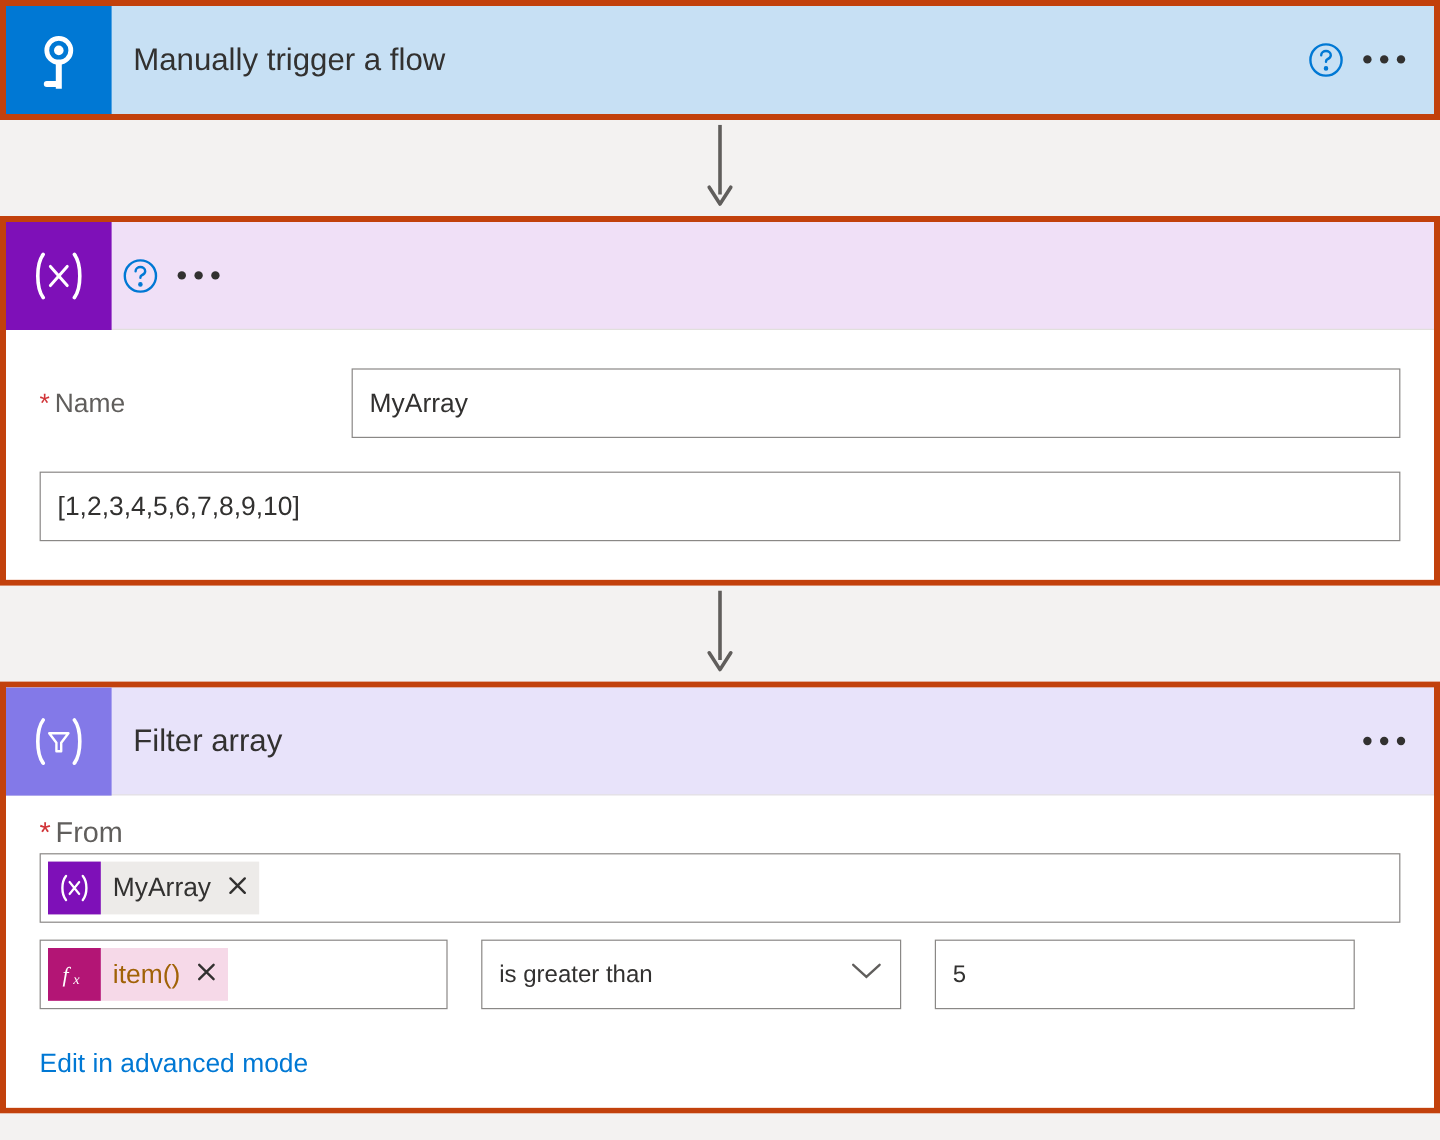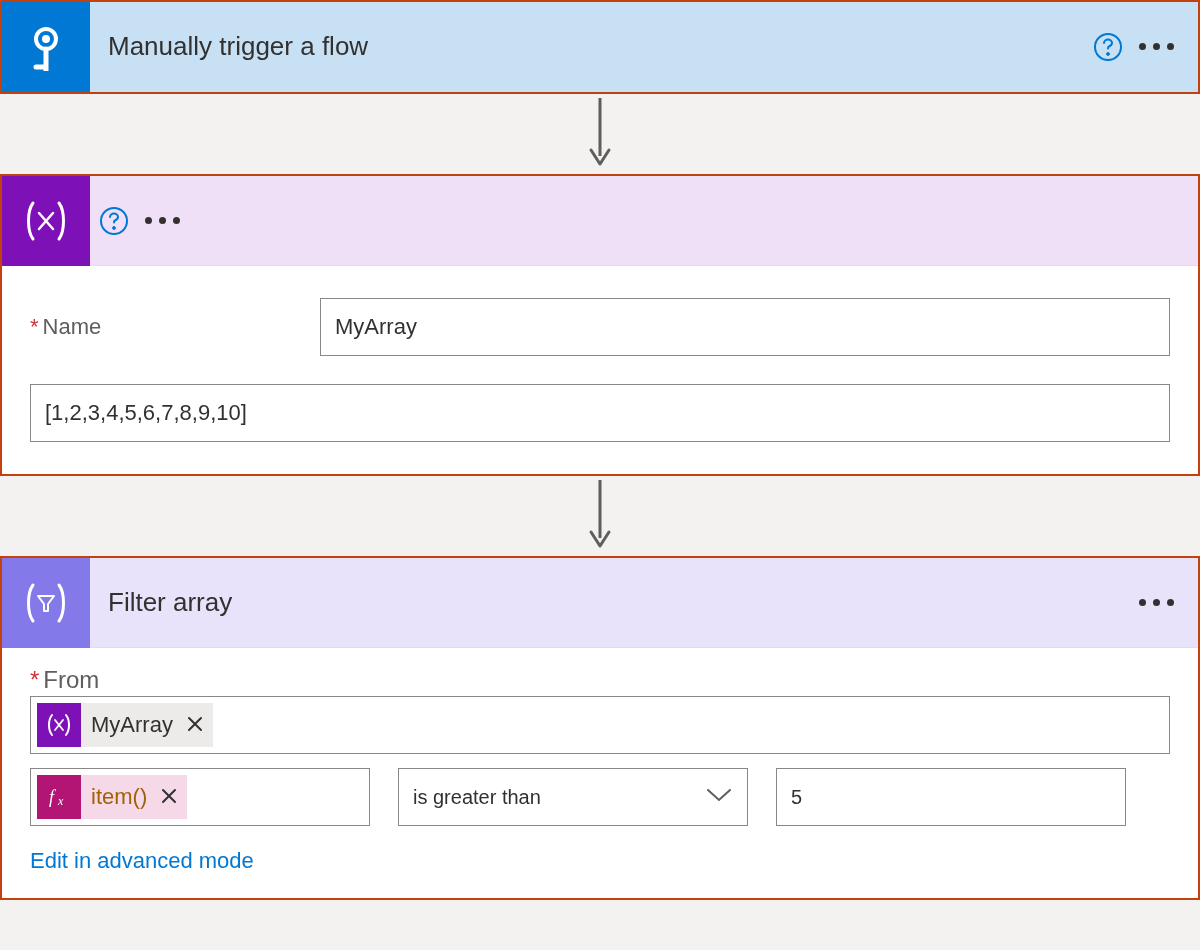--- a/index.html
+++ b/index.html
@@ -12,21 +12,21 @@
     color: #323130;
   }
   .canvas {
     width: 1200px;
     background: #f3f2f1;
   }
 
   
   .card {
     background: #ffffff;
-    border: 2px solid #c2410c;
+    border: 5px solid #c2410c;
   }
   .card-header {
     display: flex;
     align-items: center;
     height: 90px;
     border-bottom: 1px solid rgba(0,0,0,0);
   }
   .card-header.trigger { background: #c7e0f4; }
   .card-header.init    { background: #f0e0f7; border-bottom: 1px solid #e1dfdd; }
   .card-header.filter  { background: #e8e3fa; border-bottom: 1px solid #e1dfdd; }
@@ -63,21 +63,20 @@
 
   
   .card-body {
     padding: 18px 28px;
     background: #ffffff;
   }
   .form-row {
     display: flex;
     align-items: center;
     margin: 14px 0;
-    gap: 30px;
   }
   .form-label {
     flex: 0 0 260px;
     font-size: 22px;
     color: #605e5c;
   }
   .req { color: #d13438; margin-right: 4px; }
   .form-input, .form-select, .value-box {
     flex: 1 1 auto;
     height: 58px;
@@ -159,21 +158,21 @@
     align-items: center;
     background: #ffffff;
   }
   .cond-row .left-box  { flex: 0 0 340px; padding: 6px; }
   .cond-row .op-box    { flex: 0 0 350px; padding: 0 14px; justify-content: space-between; cursor: pointer; }
   .cond-row .right-box { flex: 0 0 350px; padding: 0 14px; }
 
   .adv-link {
     color: #0078d4;
     font-size: 22px;
-    margin-top: 22px;
+    margin-top: 32px;
     cursor: pointer;
     display: inline-block;
   }
 
   .dots {
     display: flex;
     gap: 7px;
   }
   .dots span {
     width: 7px; height: 7px;

